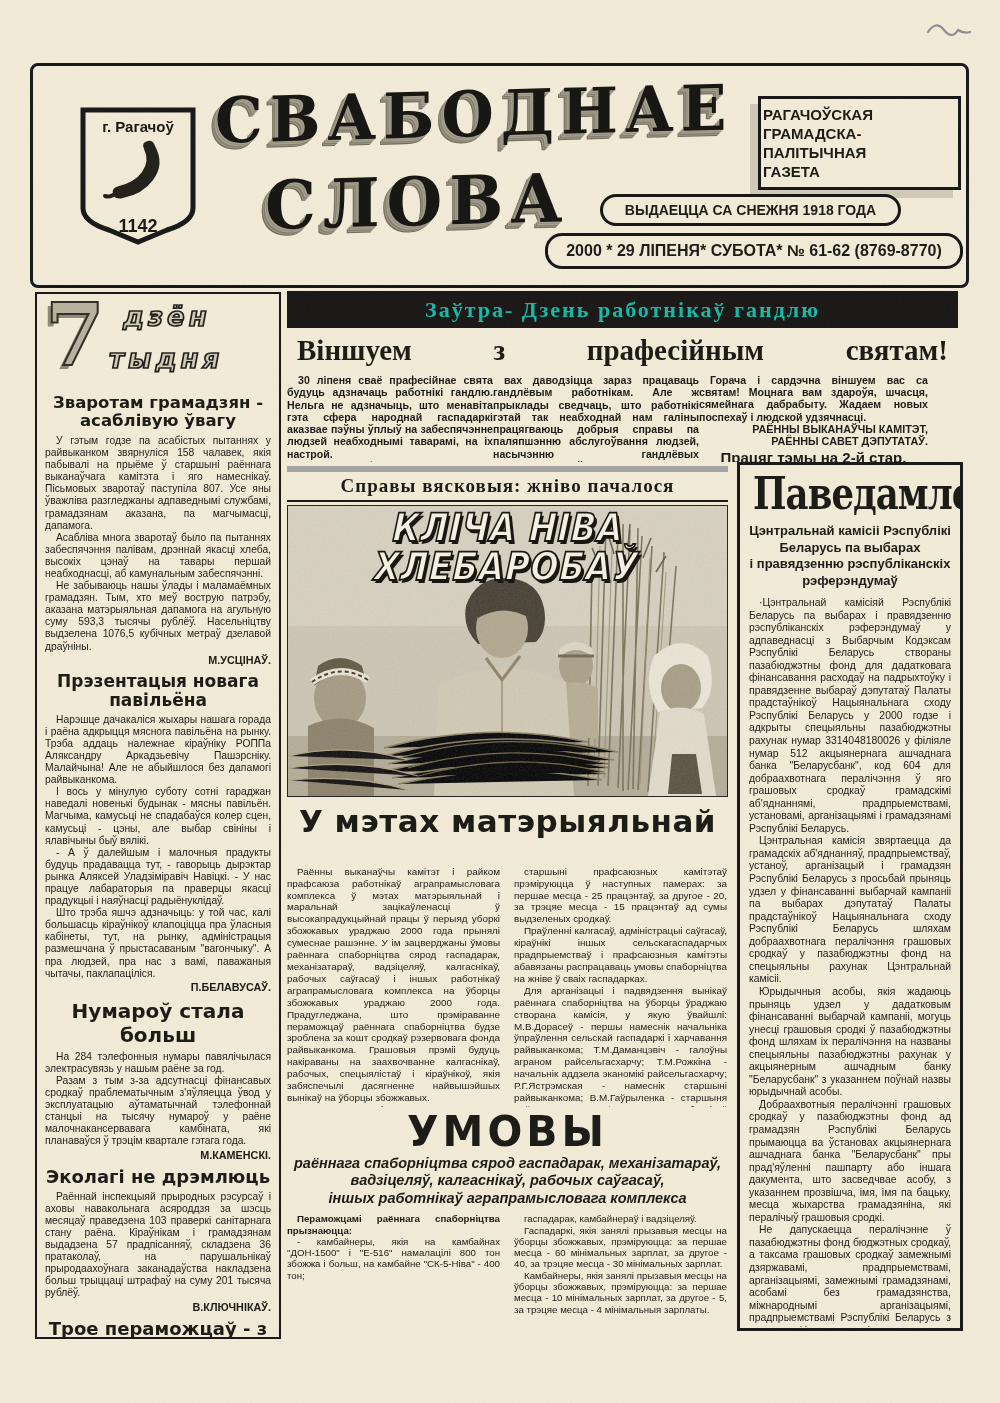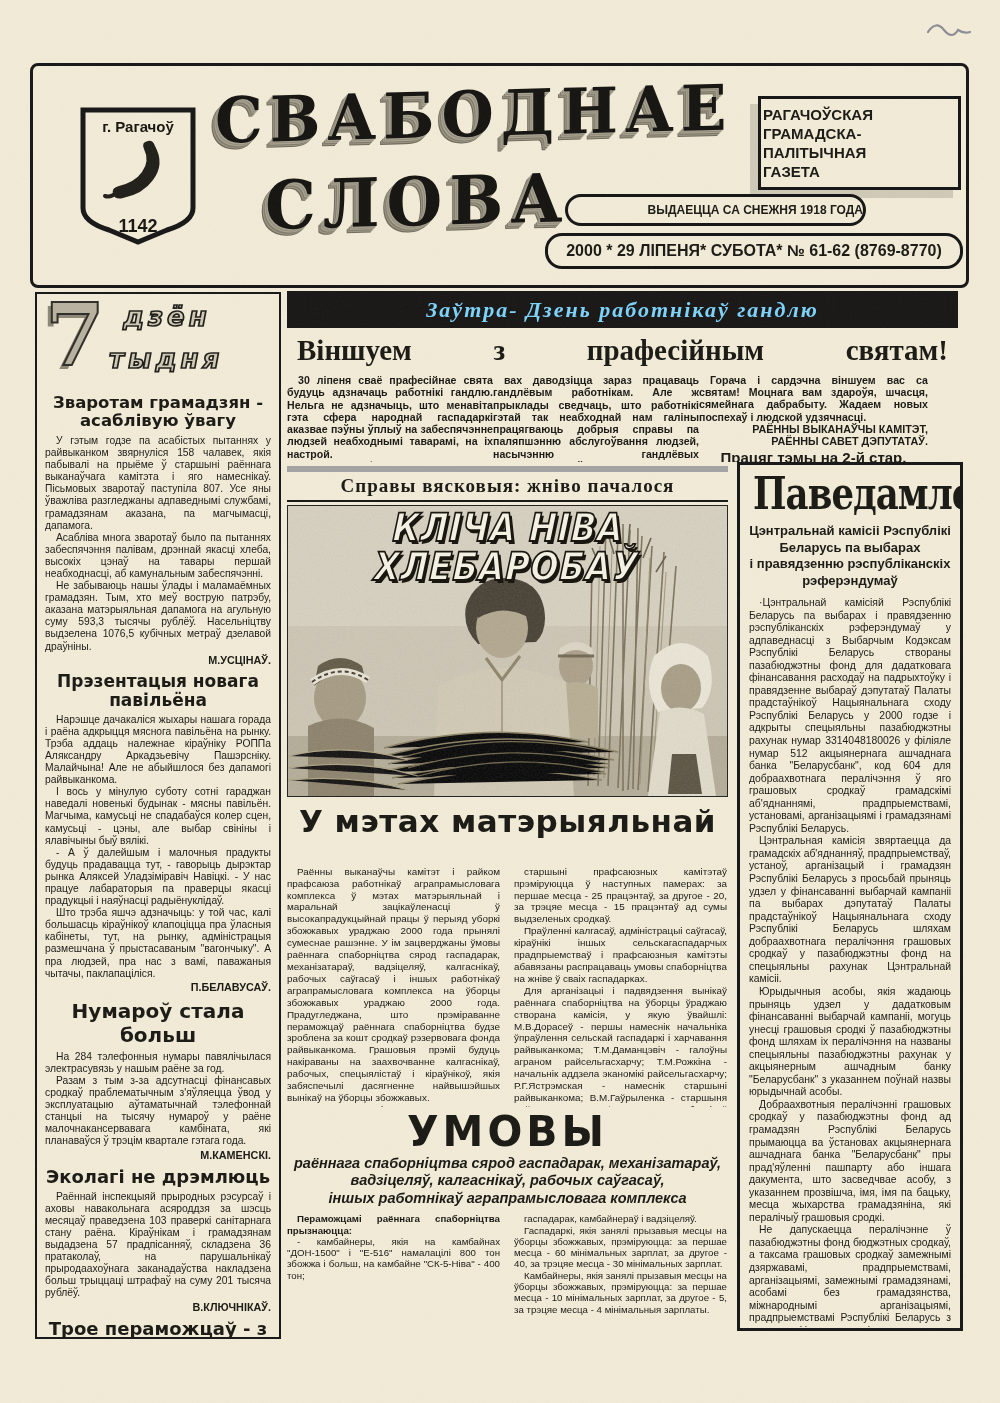--- a/index.html
+++ b/index.html
@@ -16,21 +16,21 @@
            letter-spacing:7px;line-height:1;transform:skewY(-1.5deg) scaleY(1.05);
            text-shadow:-1px 1px 0 #a8a291,-2px 2px 0 #938d7b,-3px 3px 0 #a8a291,
                        -4px 4px 0 #7f7a6a,-5px 5px 0 #9a9483,-6px 6px 0 #6e6959;}
   .m-title1{left:182px;top:18px;font-size:60px;}
   .m-title2{left:232px;top:104px;font-size:64px;}
   .type-box{position:absolute;left:725px;top:30px;width:193px;border:3px solid #141414;
             background:#f1ebd7;box-shadow:-8px 8px 0 #8e887755;padding:6px 2px;
             text-align:left;font-weight:bold;font-size:15px;line-height:19px;}
   .pill{position:absolute;border:3px solid #141414;border-radius:17px;background:#f1ebd7;
         text-align:center;font-weight:bold;}
-  .pill-since{left:532px;top:128px;width:295px;height:26px;font-size:12px;line-height:26px;text-align:right;}
+  .pill-since{left:567px;top:128px;width:295px;height:26px;font-size:14px;line-height:26px;}
   .pill-issue{left:512px;top:167px;width:412px;height:30px;font-size:16px;line-height:30px;}
 
   
   .left-col{position:absolute;left:35px;top:292px;width:246px;height:1047px;
             border:2px solid #161616;padding:4px 8px;box-sizing:border-box;overflow:hidden;}
   .week-logo{position:relative;height:88px;margin:2px 0 2px;}
   .big7{position:absolute;left:0;top:-8px;font:900 86px/86px "DejaVu Serif",serif;color:#b8b19e;
         -webkit-text-stroke:2px #2e2d28;text-shadow:-4px 4px 0 #8d8776;}
   .week-w{position:absolute;font:italic 900 26px/26px "DejaVu Sans",sans-serif;color:#cfc8b4;
           -webkit-text-stroke:1.7px #1d1c18;letter-spacing:4px;}
@@ -41,22 +41,22 @@
   .la0 h2{font-size:16.5px;}
   .la1 h2{font-size:17px;}
   .la2 h2{font-size:20px;line-height:1.2;}
   .la3 h2{font-size:18px;}
   .la4 h2{font-size:18px;}
   .la p{margin:0;font-size:10.3px;line-height:12.1px;text-align:justify;text-indent:11px;}
   .sig{font-weight:bold;font-size:10.8px;text-align:right;margin:1px 0 2px;}
 
   
   .greeting{position:absolute;left:287px;top:291px;width:671px;height:171px;overflow:hidden;}
-  .banner{height:37px;background:#171614;color:#7dd3fc;display:flex;align-items:center;
-          justify-content:center;font-family:"Liberation Serif",serif;font-style:italic;
+  .banner{height:37px;background:#171614;color:#14b8a6;display:flex;align-items:center;
+          justify-content:center;font-family:"Liberation Serif",serif;
           font-weight:bold;font-size:22px;letter-spacing:2px;}
   .greet-head{margin:5px 10px 0;font-family:"Liberation Serif",serif;font-weight:bold;
               font-size:29px;line-height:34px;text-align:justify;text-align-last:justify;}
   .cols3{display:flex;gap:0;margin-top:7px;}
   .gcol{width:206px;overflow:hidden;height:92px;}
   .gcol p{margin:0;font-size:10.6px;line-height:12.3px;text-align:justify;text-indent:11px;font-weight:bold;}
   .gcol3{width:229px;}
   .gcol3 p{font-size:10.6px;line-height:12.2px;}
   .gsig{font-weight:bold;font-size:10.8px;line-height:12.2px;text-align:right;}
   .more-line{font-weight:bold;font-size:15px;text-align:center;margin-top:2px;}

